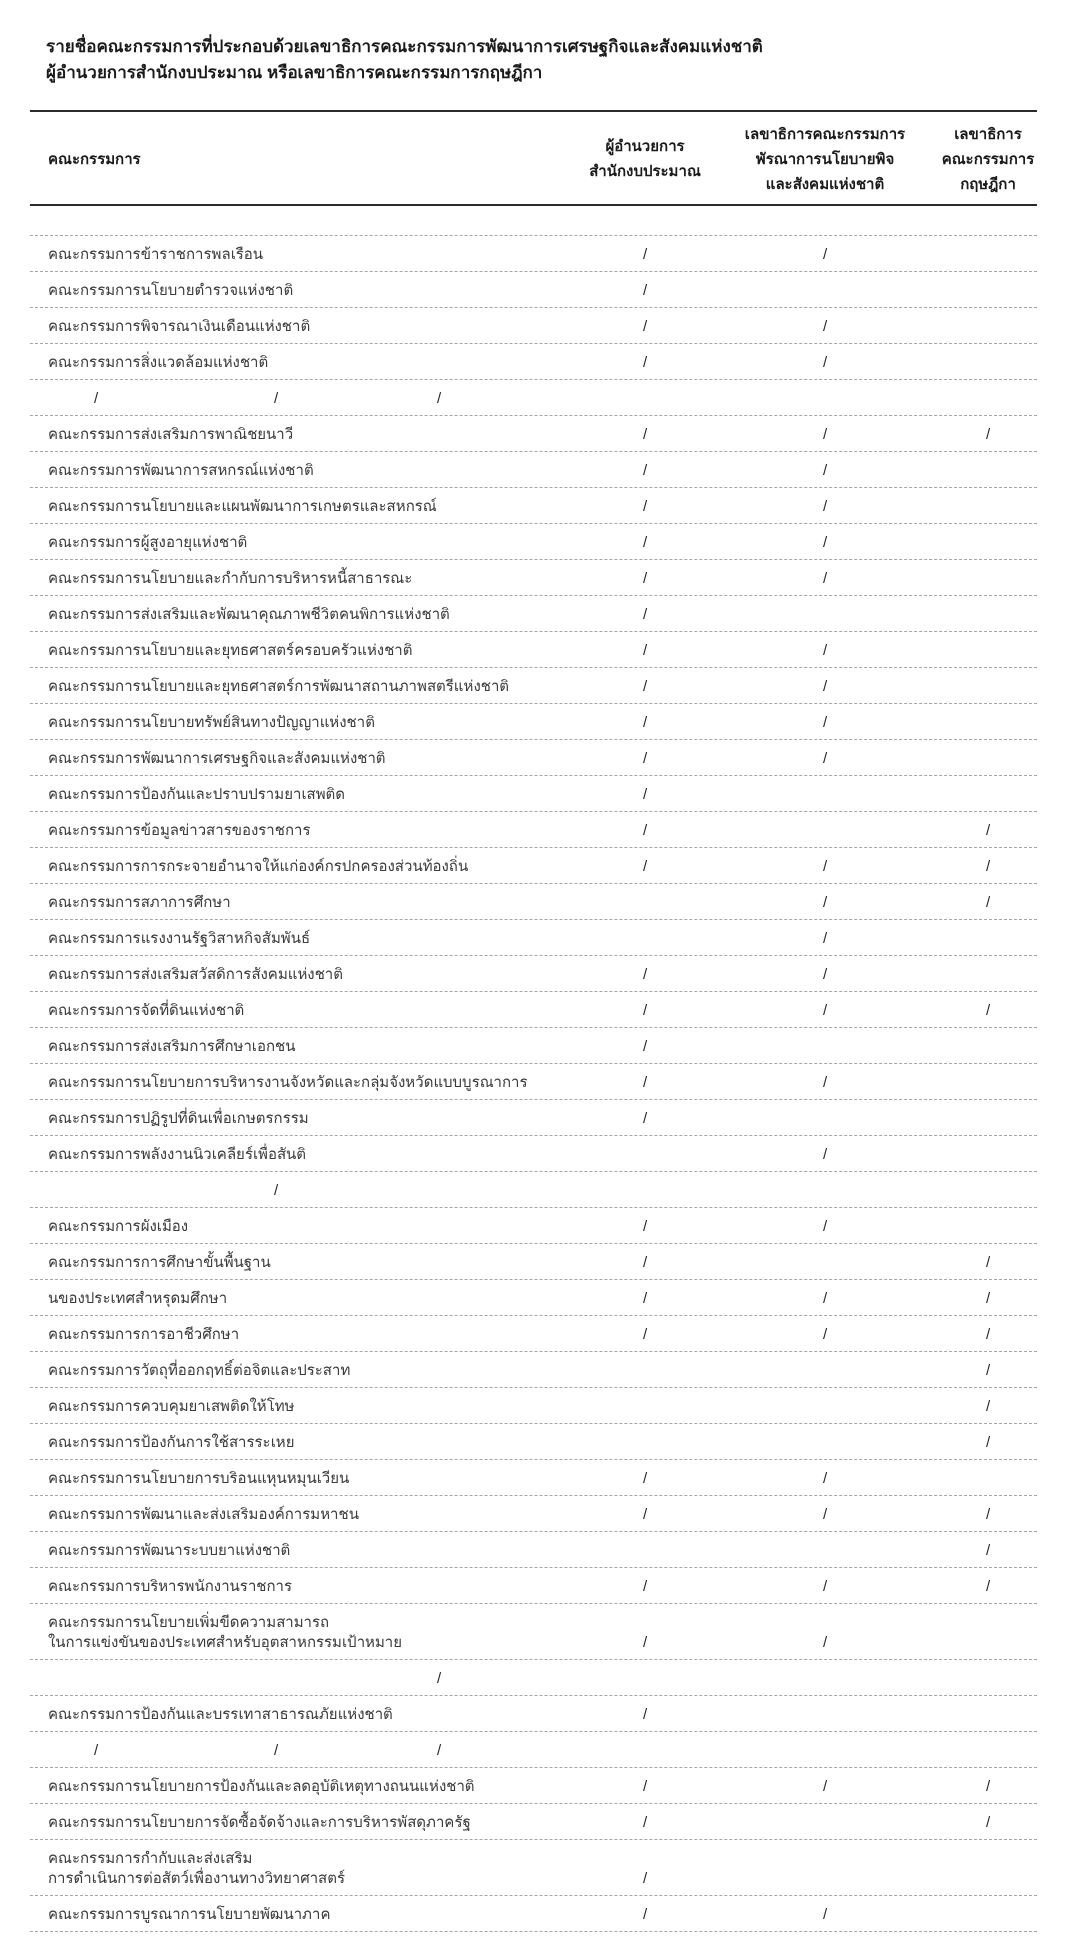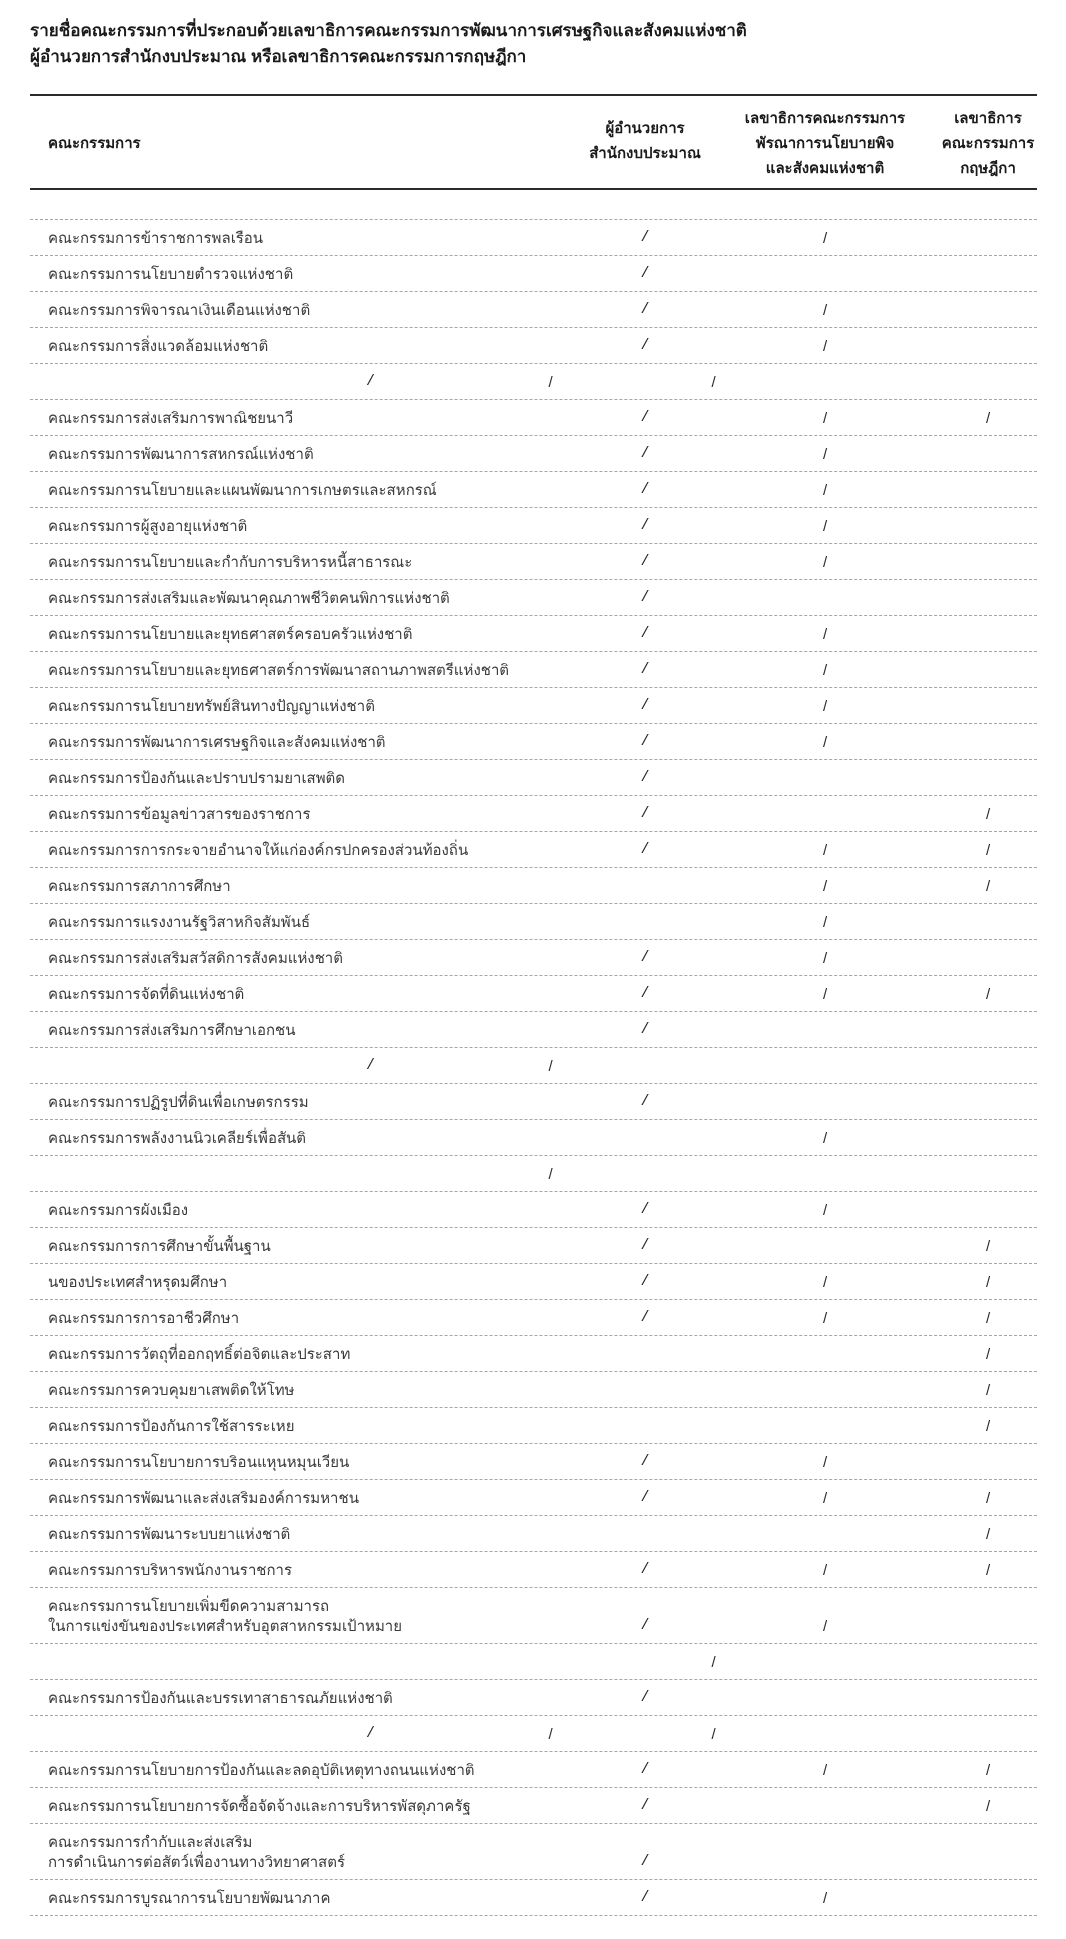--- a/index.html
+++ b/index.html
@@ -10,21 +10,21 @@
     height: 1939px;
     overflow: hidden;
     font-family: "Liberation Sans", sans-serif;
   }
   .page {
     box-sizing: border-box;
     width: 1066px;
     padding: 18px 29px 0 30px;
   }
   .title {
-    margin: 0;
+    margin: 16px;
     font-size: 17px;
     font-weight: bold;
     color: #1a1a1a;
     line-height: 26px;
     white-space: pre-line;
   }
   .table {
     width: 1007px;
     margin-top: 24px;
   }
@@ -42,33 +42,32 @@
     color: #1a1a1a;
     line-height: 25px;
     text-align: center;
     white-space: pre-line;
   }
   .th.name-col {
     width: 549px;
     text-align: left;
     padding-left: 18px;
   }
-  .col1 { width: 132px; font-family: Liberation Mono, monospace; }
+  .col1 { width: 132px; }
   .col2 { width: 228px; }
   .col3 { width: 98px; text-align: center; }
   .head-gap {
     height: 29px;
     border-bottom: 1px dashed #a6a6a6;
   }
   .row {
     display: flex;
     align-items: flex-end;
     padding: 8px 0 7px 0;
     border-bottom: 1px dashed #a6a6a6;
-    justify-content: center;
   }
   .cell {
     box-sizing: border-box;
     font-size: 15px;
     line-height: 20px;
   }
   .cell.name-col {
     width: 549px;
     padding-left: 18px;
     color: #3c3c3c;
@@ -231,20 +230,21 @@
           <div class="cell mark col2">/</div>
           <div class="cell mark col3">/</div>
         </div>
         <div class="row">
           <div class="cell name-col">คณะกรรมการส่งเสริมการศึกษาเอกชน</div>
           <div class="cell mark col1">/</div>
           <div class="cell mark col2"></div>
           <div class="cell mark col3"></div>
         </div>
         <div class="row">
+          <div class="cell name-col">คณะกรรมการนโยบายการบริหารงานจังหวัดและกลุ่มจังหวัดแบบบูรณาการ</div>
           <div class="cell mark col1">/</div>
           <div class="cell mark col2">/</div>
           <div class="cell mark col3"></div>
         </div>
         <div class="row">
           <div class="cell name-col">คณะกรรมการปฏิรูปที่ดินเพื่อเกษตรกรรม</div>
           <div class="cell mark col1">/</div>
           <div class="cell mark col2"></div>
           <div class="cell mark col3"></div>
         </div>

